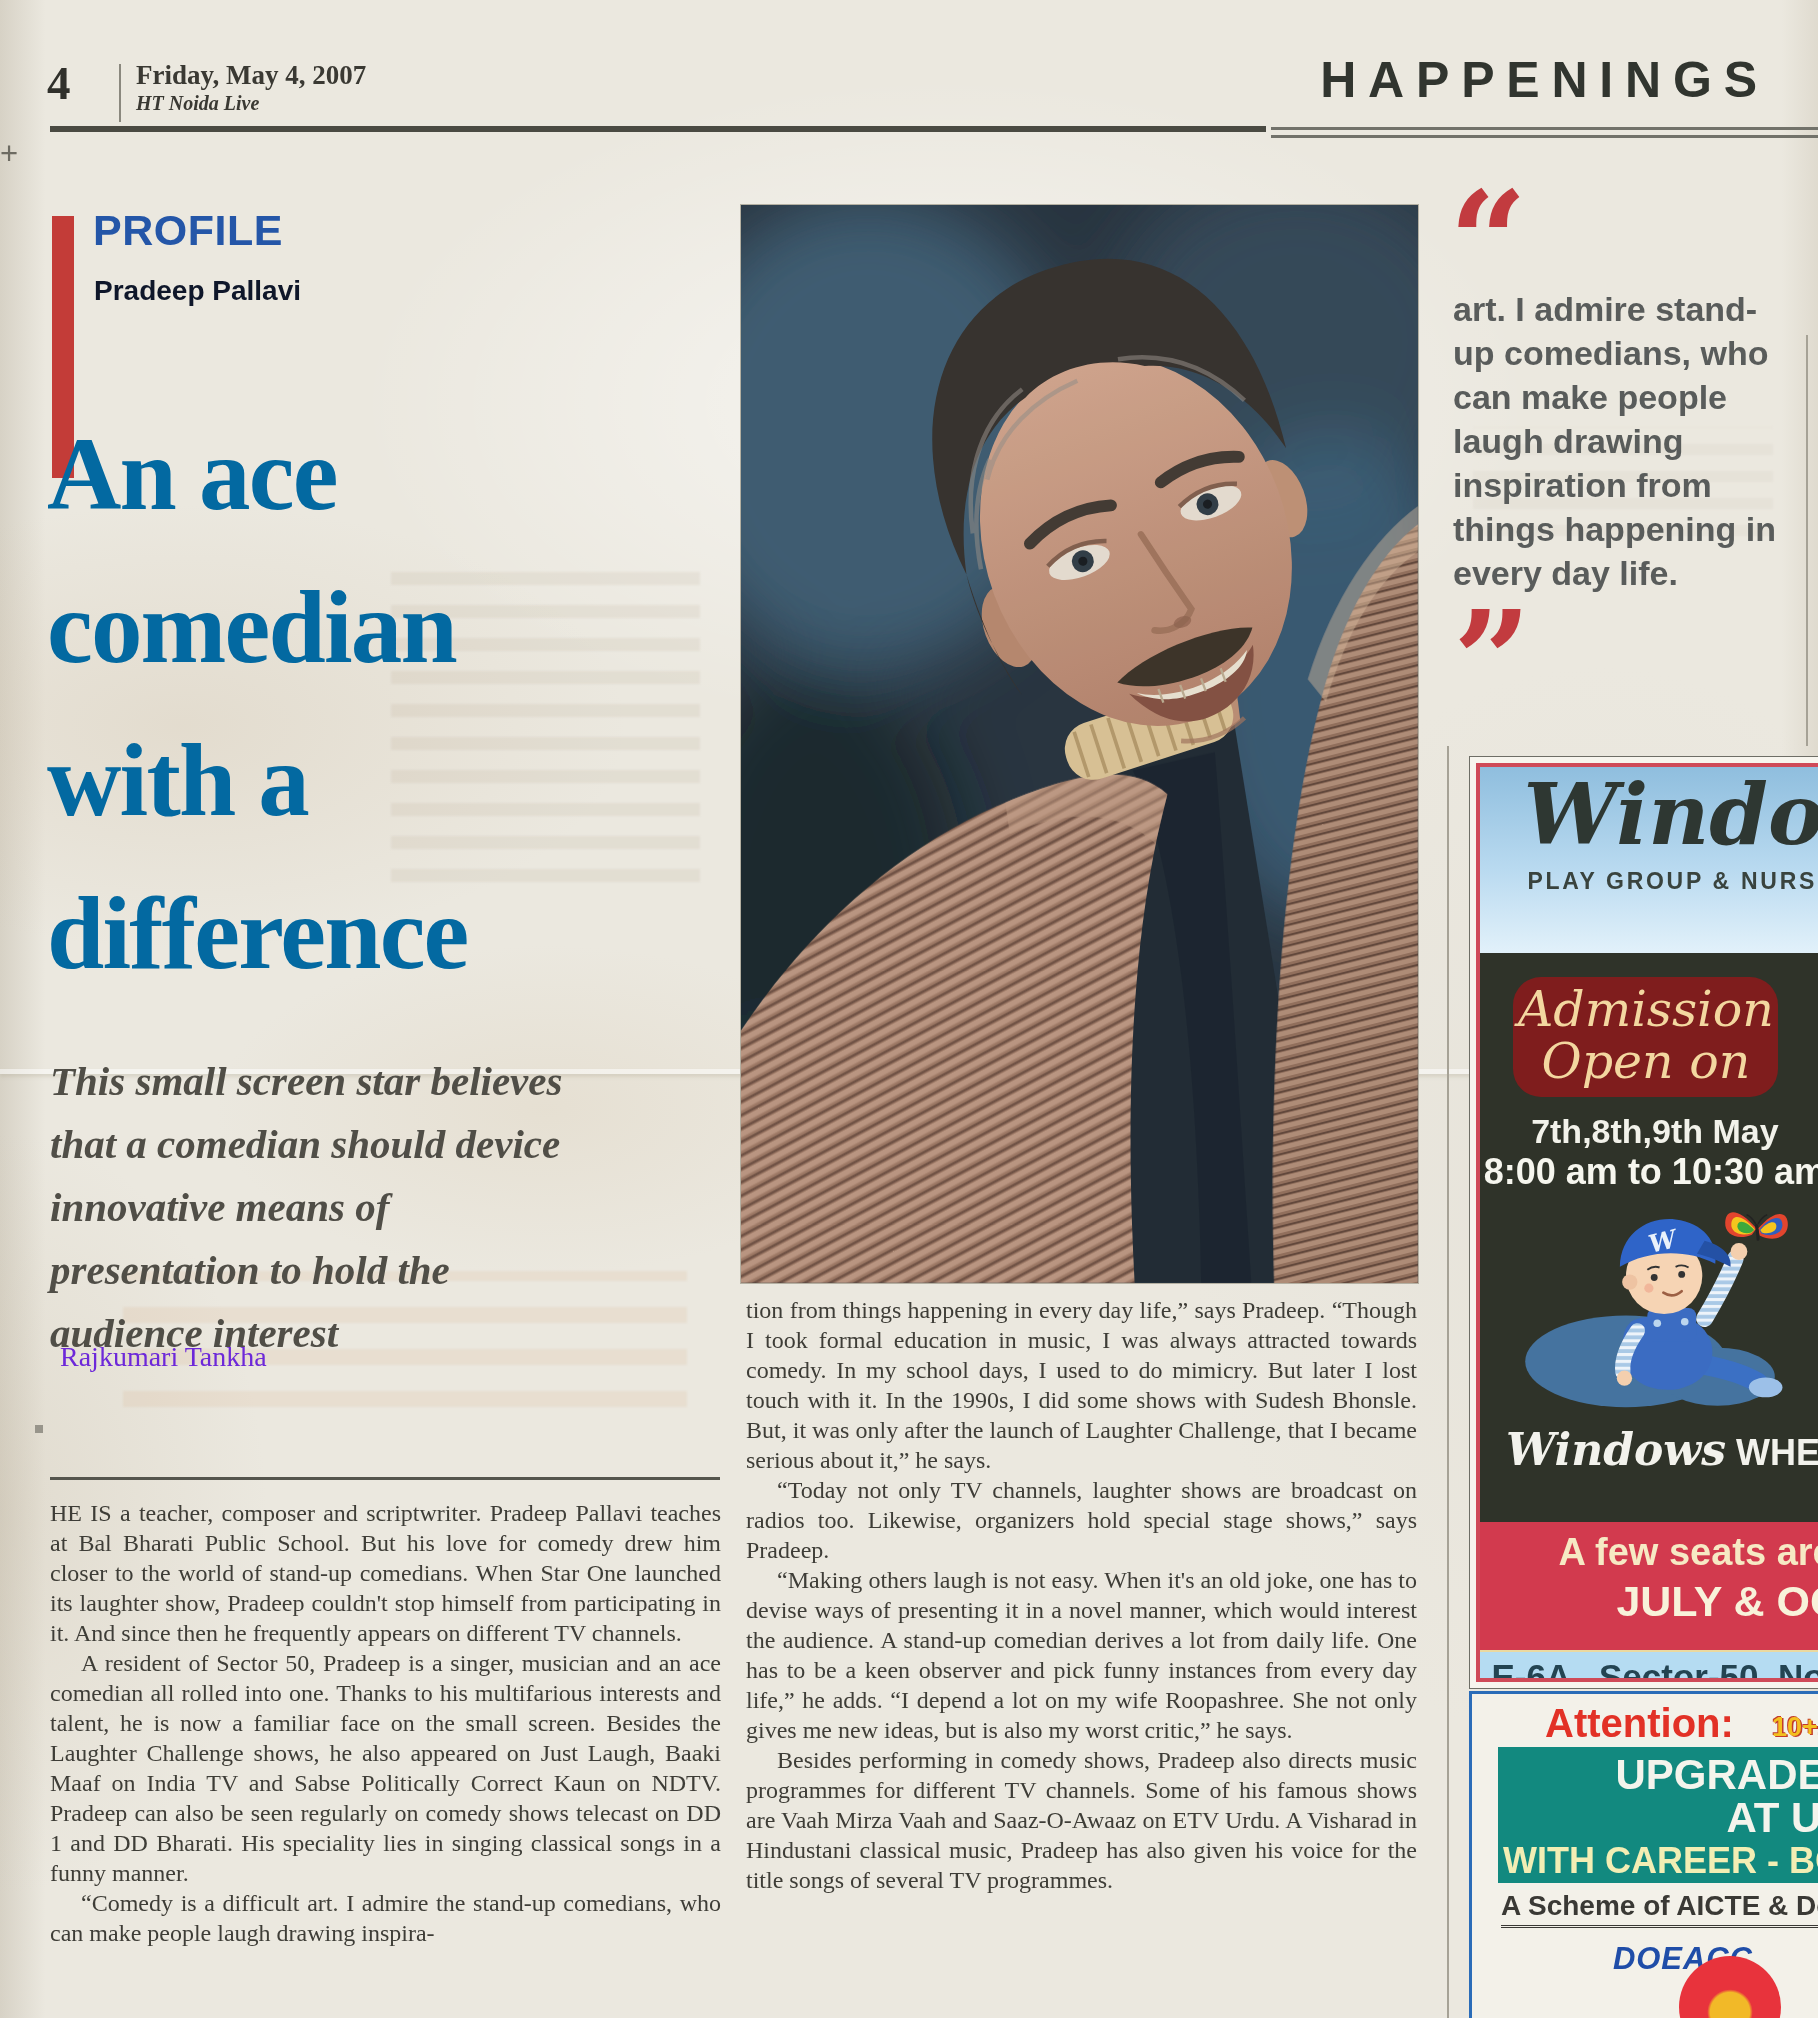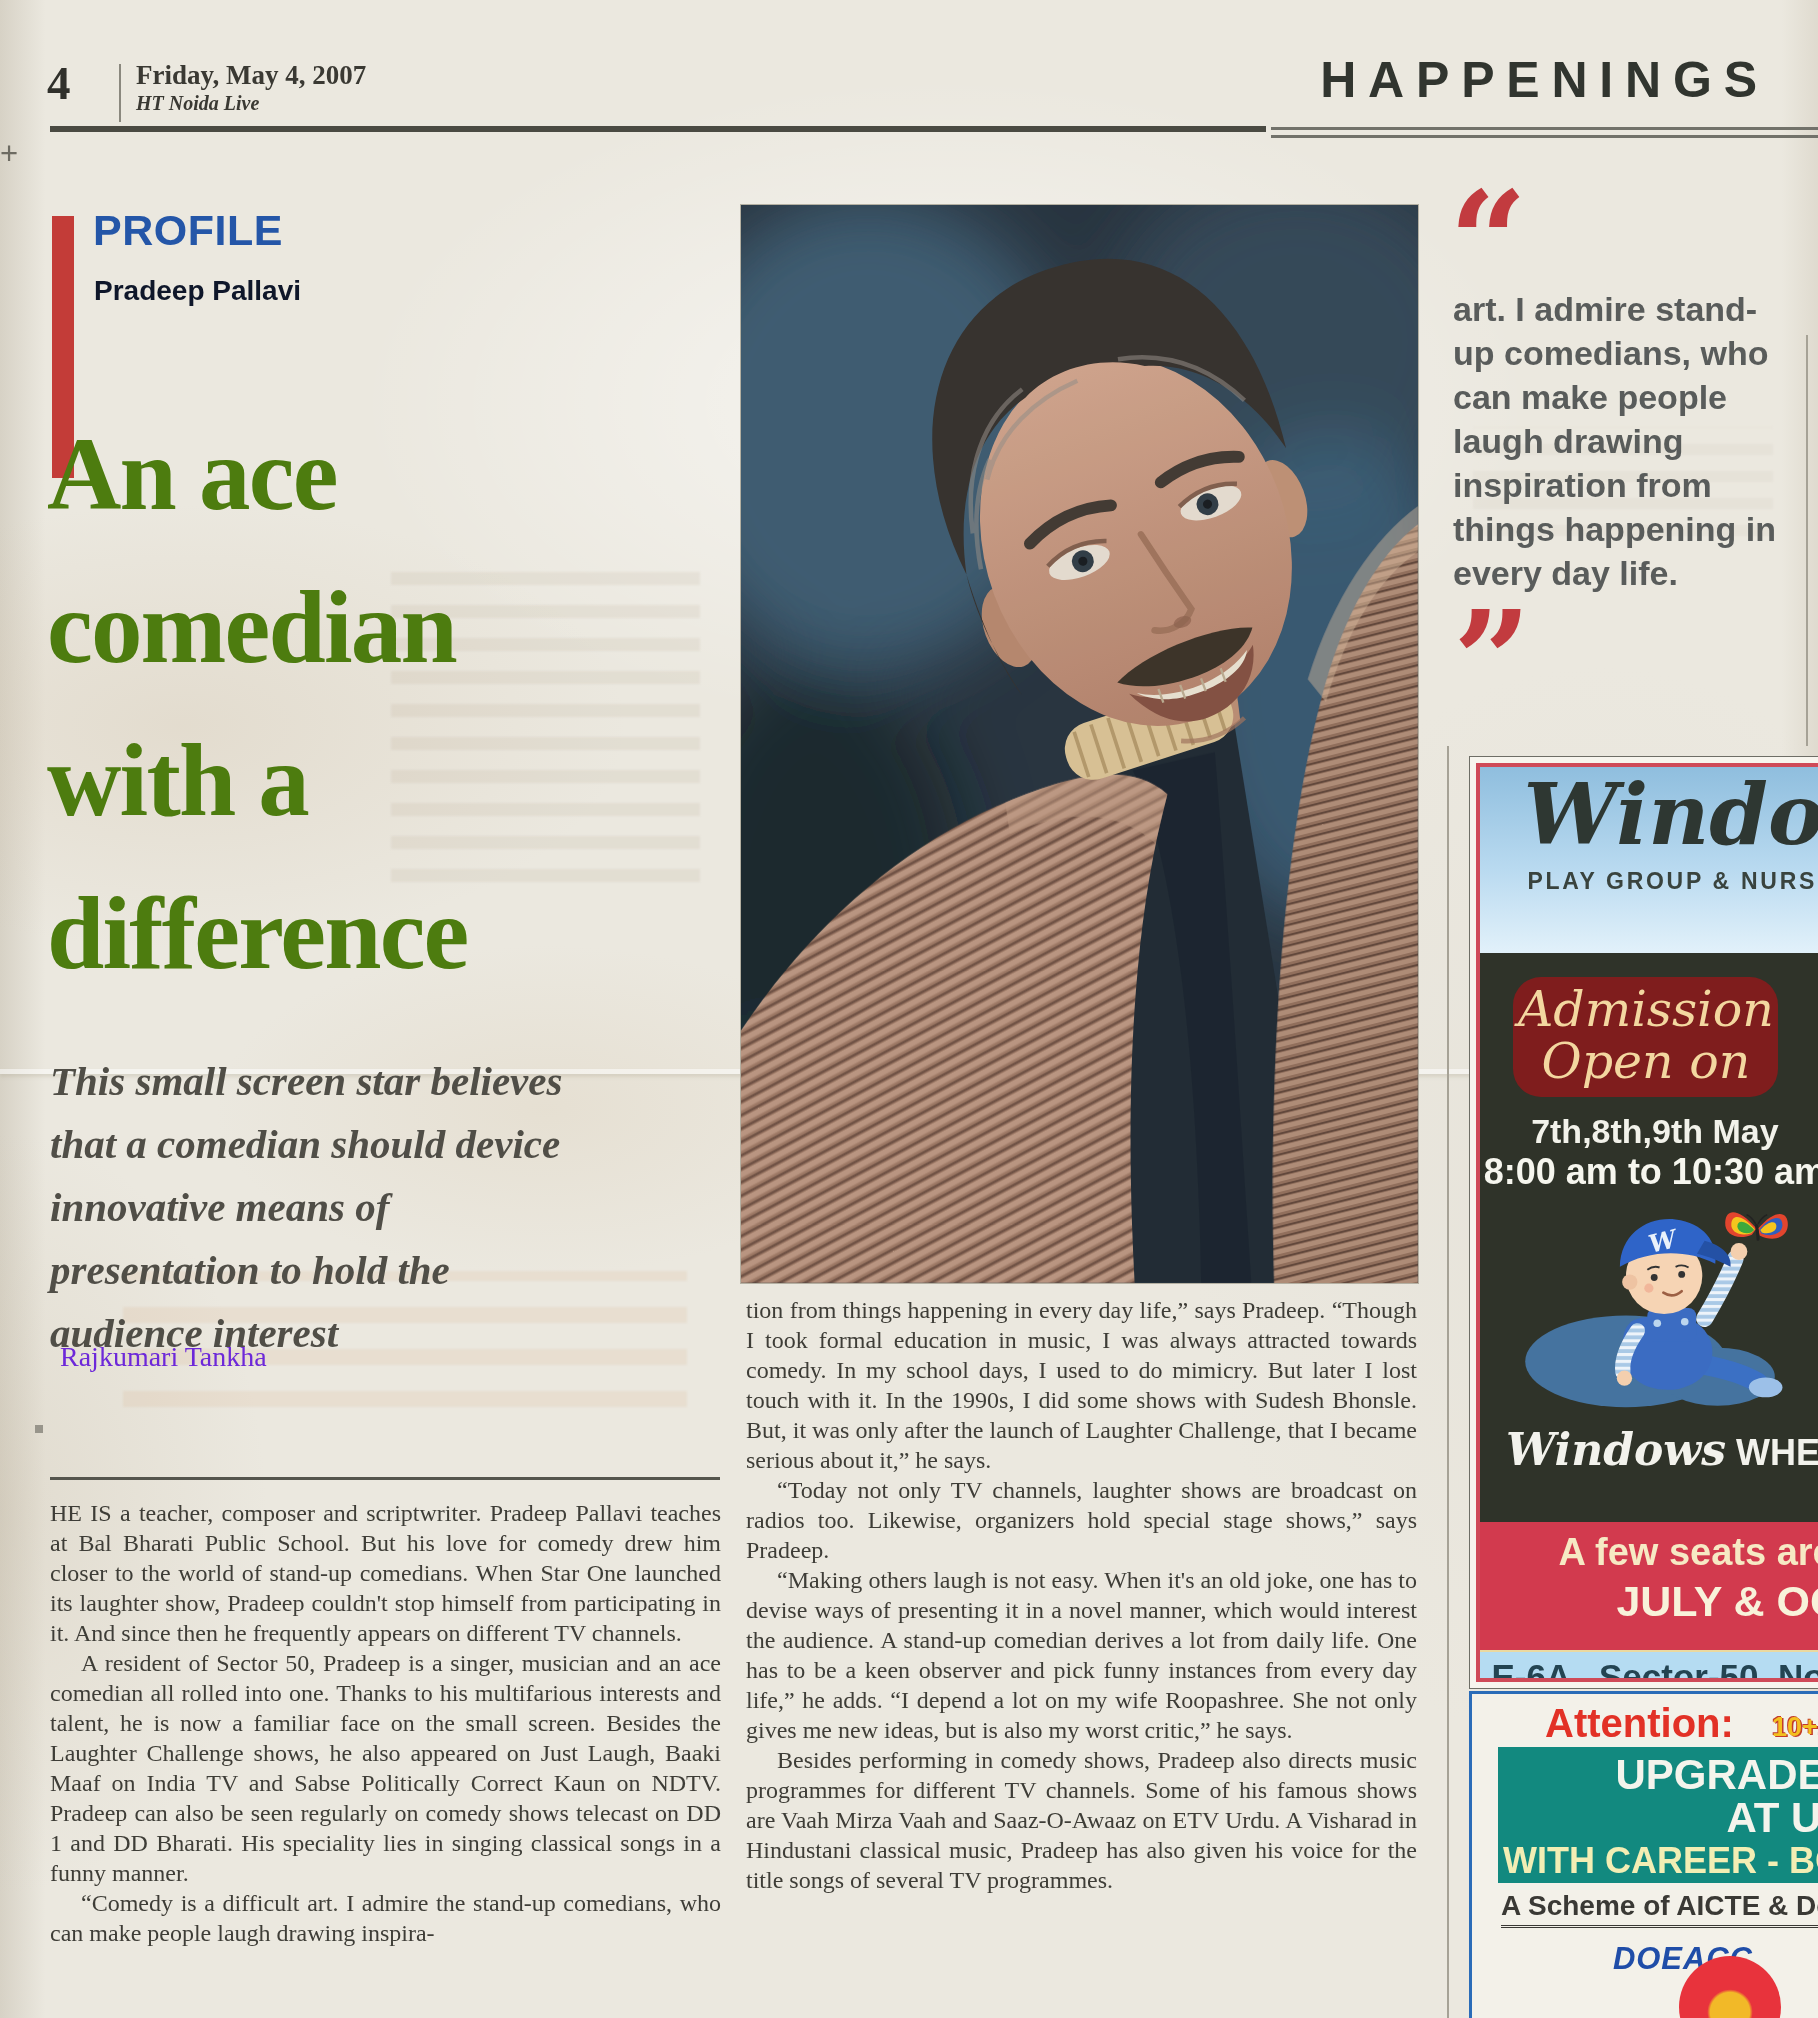--- a/index.html
+++ b/index.html
@@ -33,21 +33,21 @@
   .rule-dbl.b{top:135px;background:#72726a;}
   .plus-mark{left:0px;top:136px;font-size:31px;color:#6d6b62;font-family:"Liberation Sans",sans-serif;}
 
   
   .kicker-bar{left:52px;top:216px;width:22px;height:262px;background:#c33c38;}
   .kicker-title{left:93px;top:206px;font-size:43px;font-weight:bold;color:#2456a8;letter-spacing:0.5px;}
   .kicker-sub{left:94px;top:275px;font-size:28px;font-weight:bold;color:#0f172a;text-align:center;}
 
   
   .headline{left:47px;top:398px;width:691px;}
-  .headline div{font-size:103px;line-height:153px;font-weight:bold;color:#4d7c0f;letter-spacing:-1.8px;}
+  .headline div{font-size:103px;line-height:153px;font-weight:bold;color:#0369a1;letter-spacing:-1.8px;}
   .standfirst{left:50px;top:1050px;width:691px;}
   .standfirst div{font-size:41px;line-height:63px;font-style:italic;font-weight:600;color:#504e47;}
 
   
   .byline-bullet{left:35px;top:1425px;width:8.2px;height:8.2px;background:#98958b;}
   .byline{left:60px;top:1341px;font-size:28px;font-weight:normal;color:#6d28d9;}
   .byline-rule{left:50px;top:1477px;width:670px;height:2.7px;background:#55554d;}
   .bodycol{width:671px;text-align:justify;color:#3e3d37;}
   .bodycol p{margin:0;font-size:24px;line-height:30px;}
   .bodycol p + p{text-indent:31px;}

